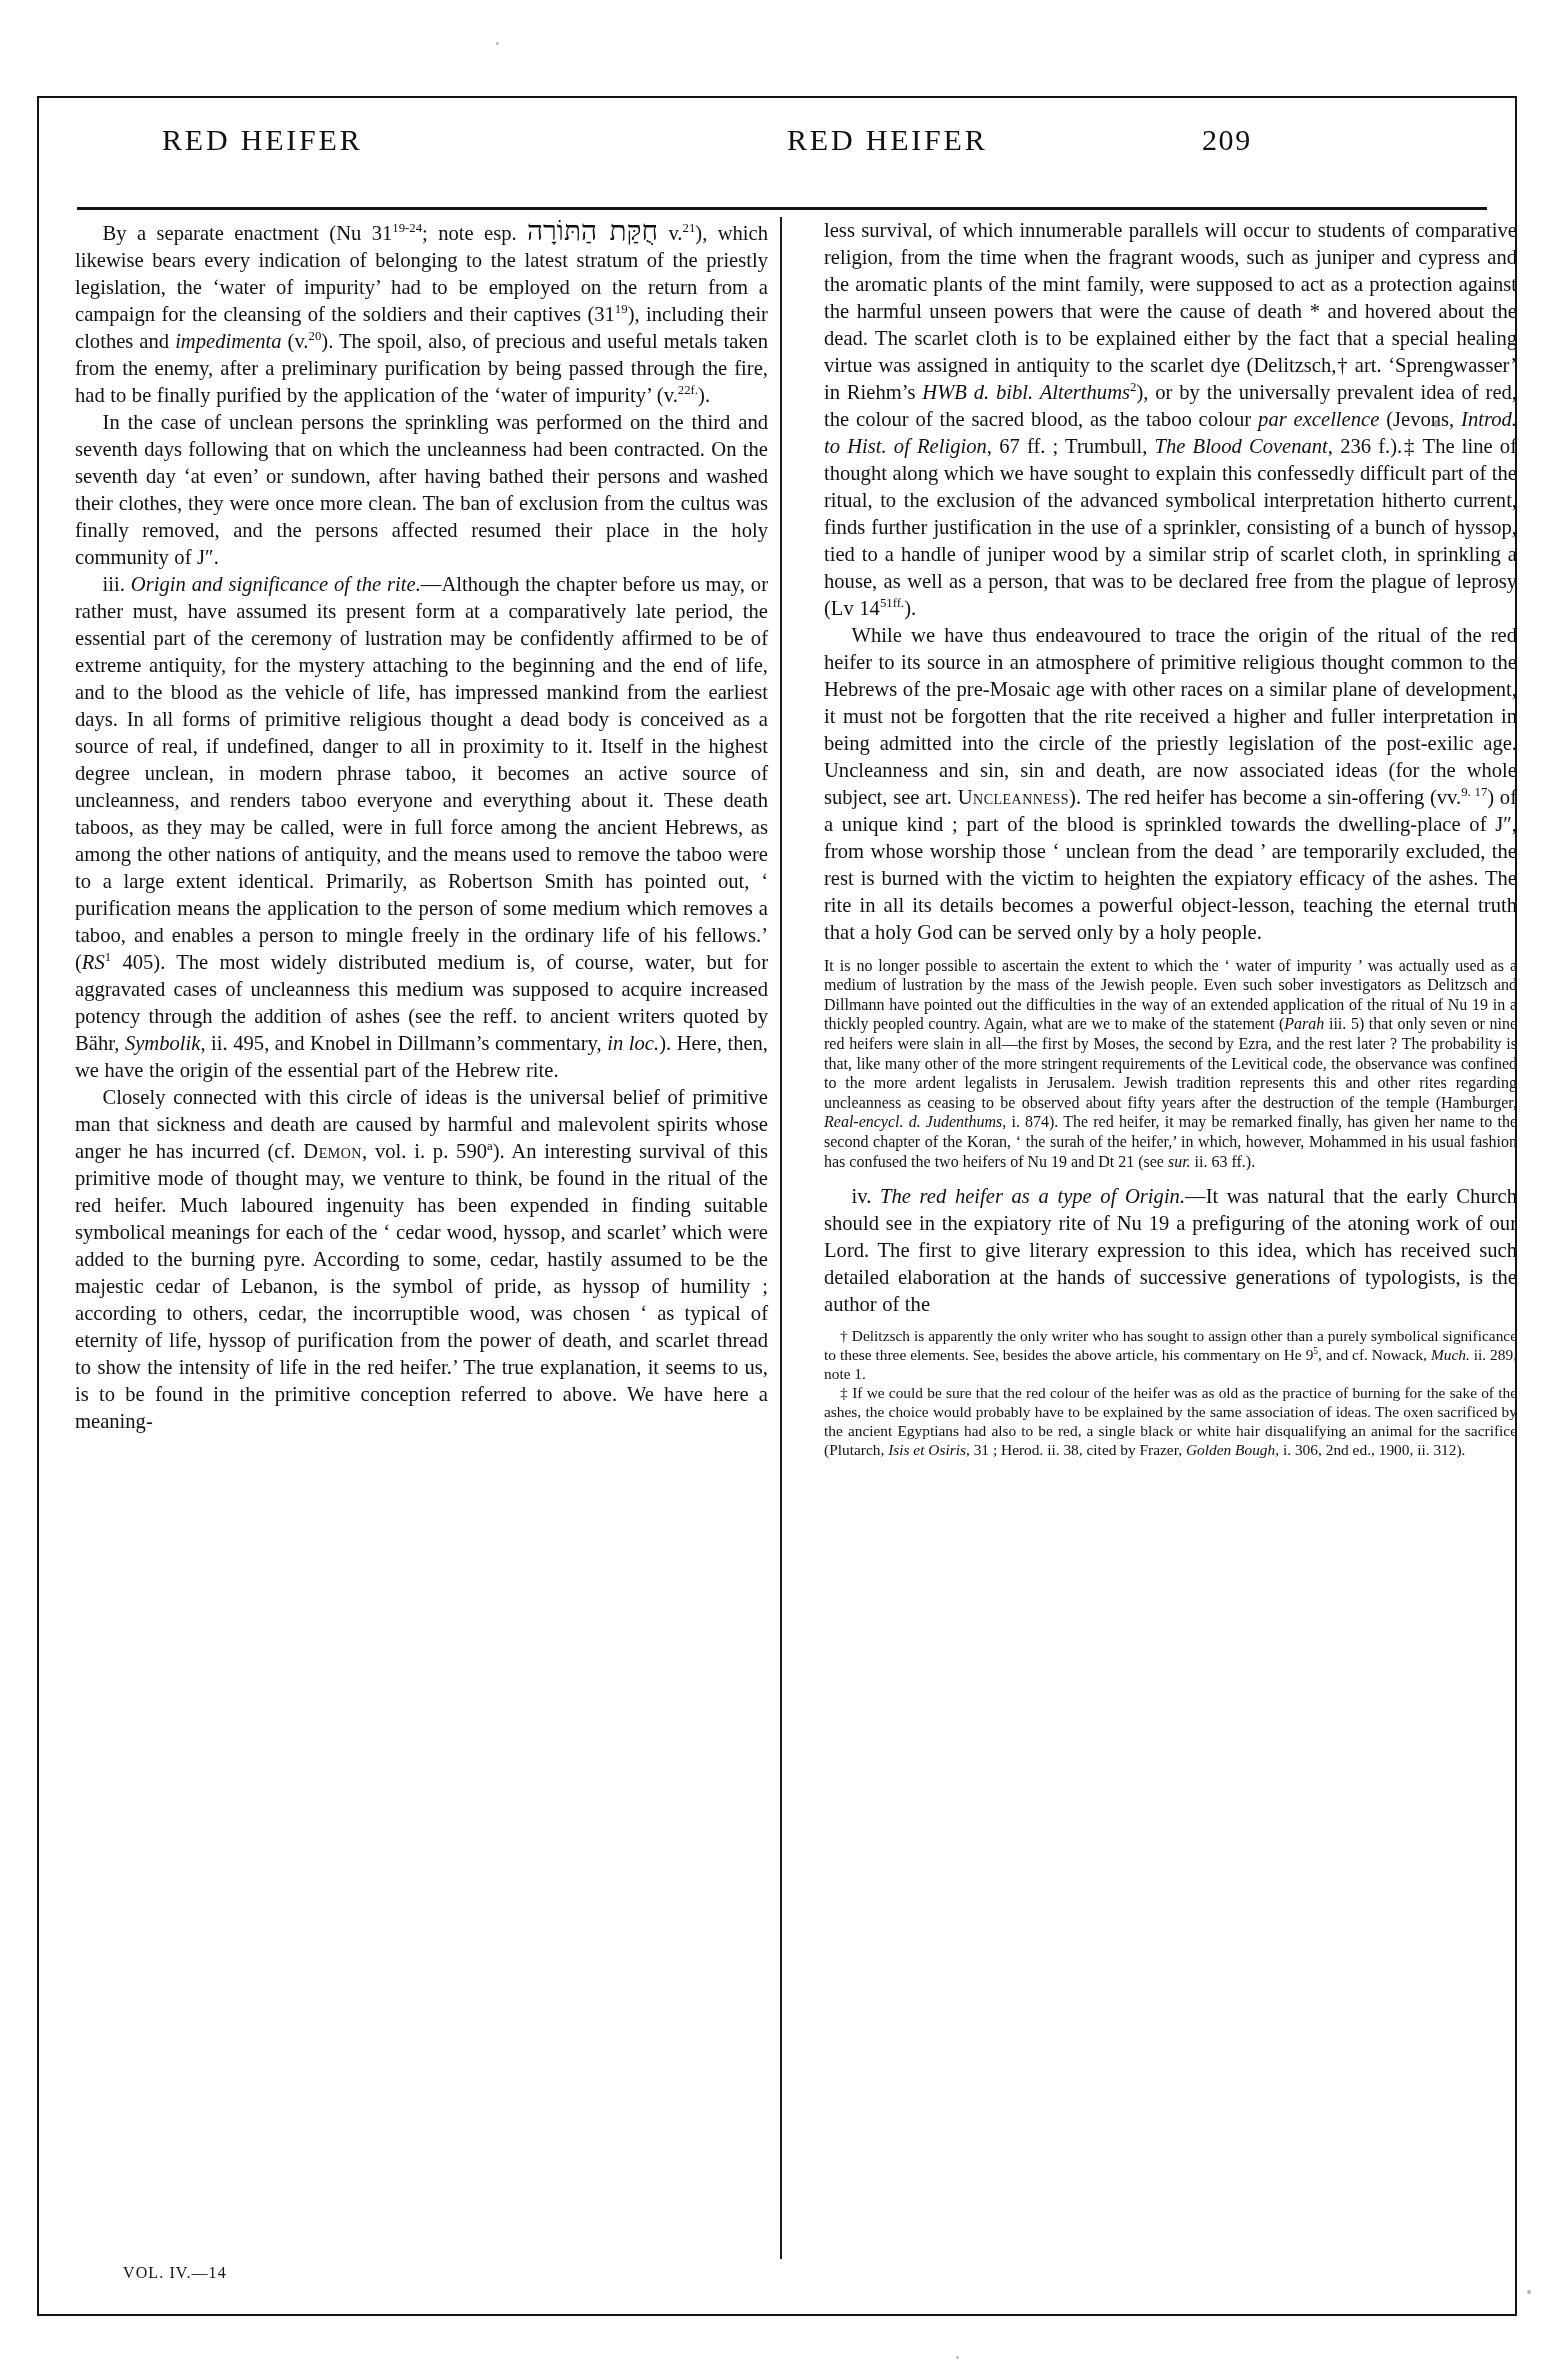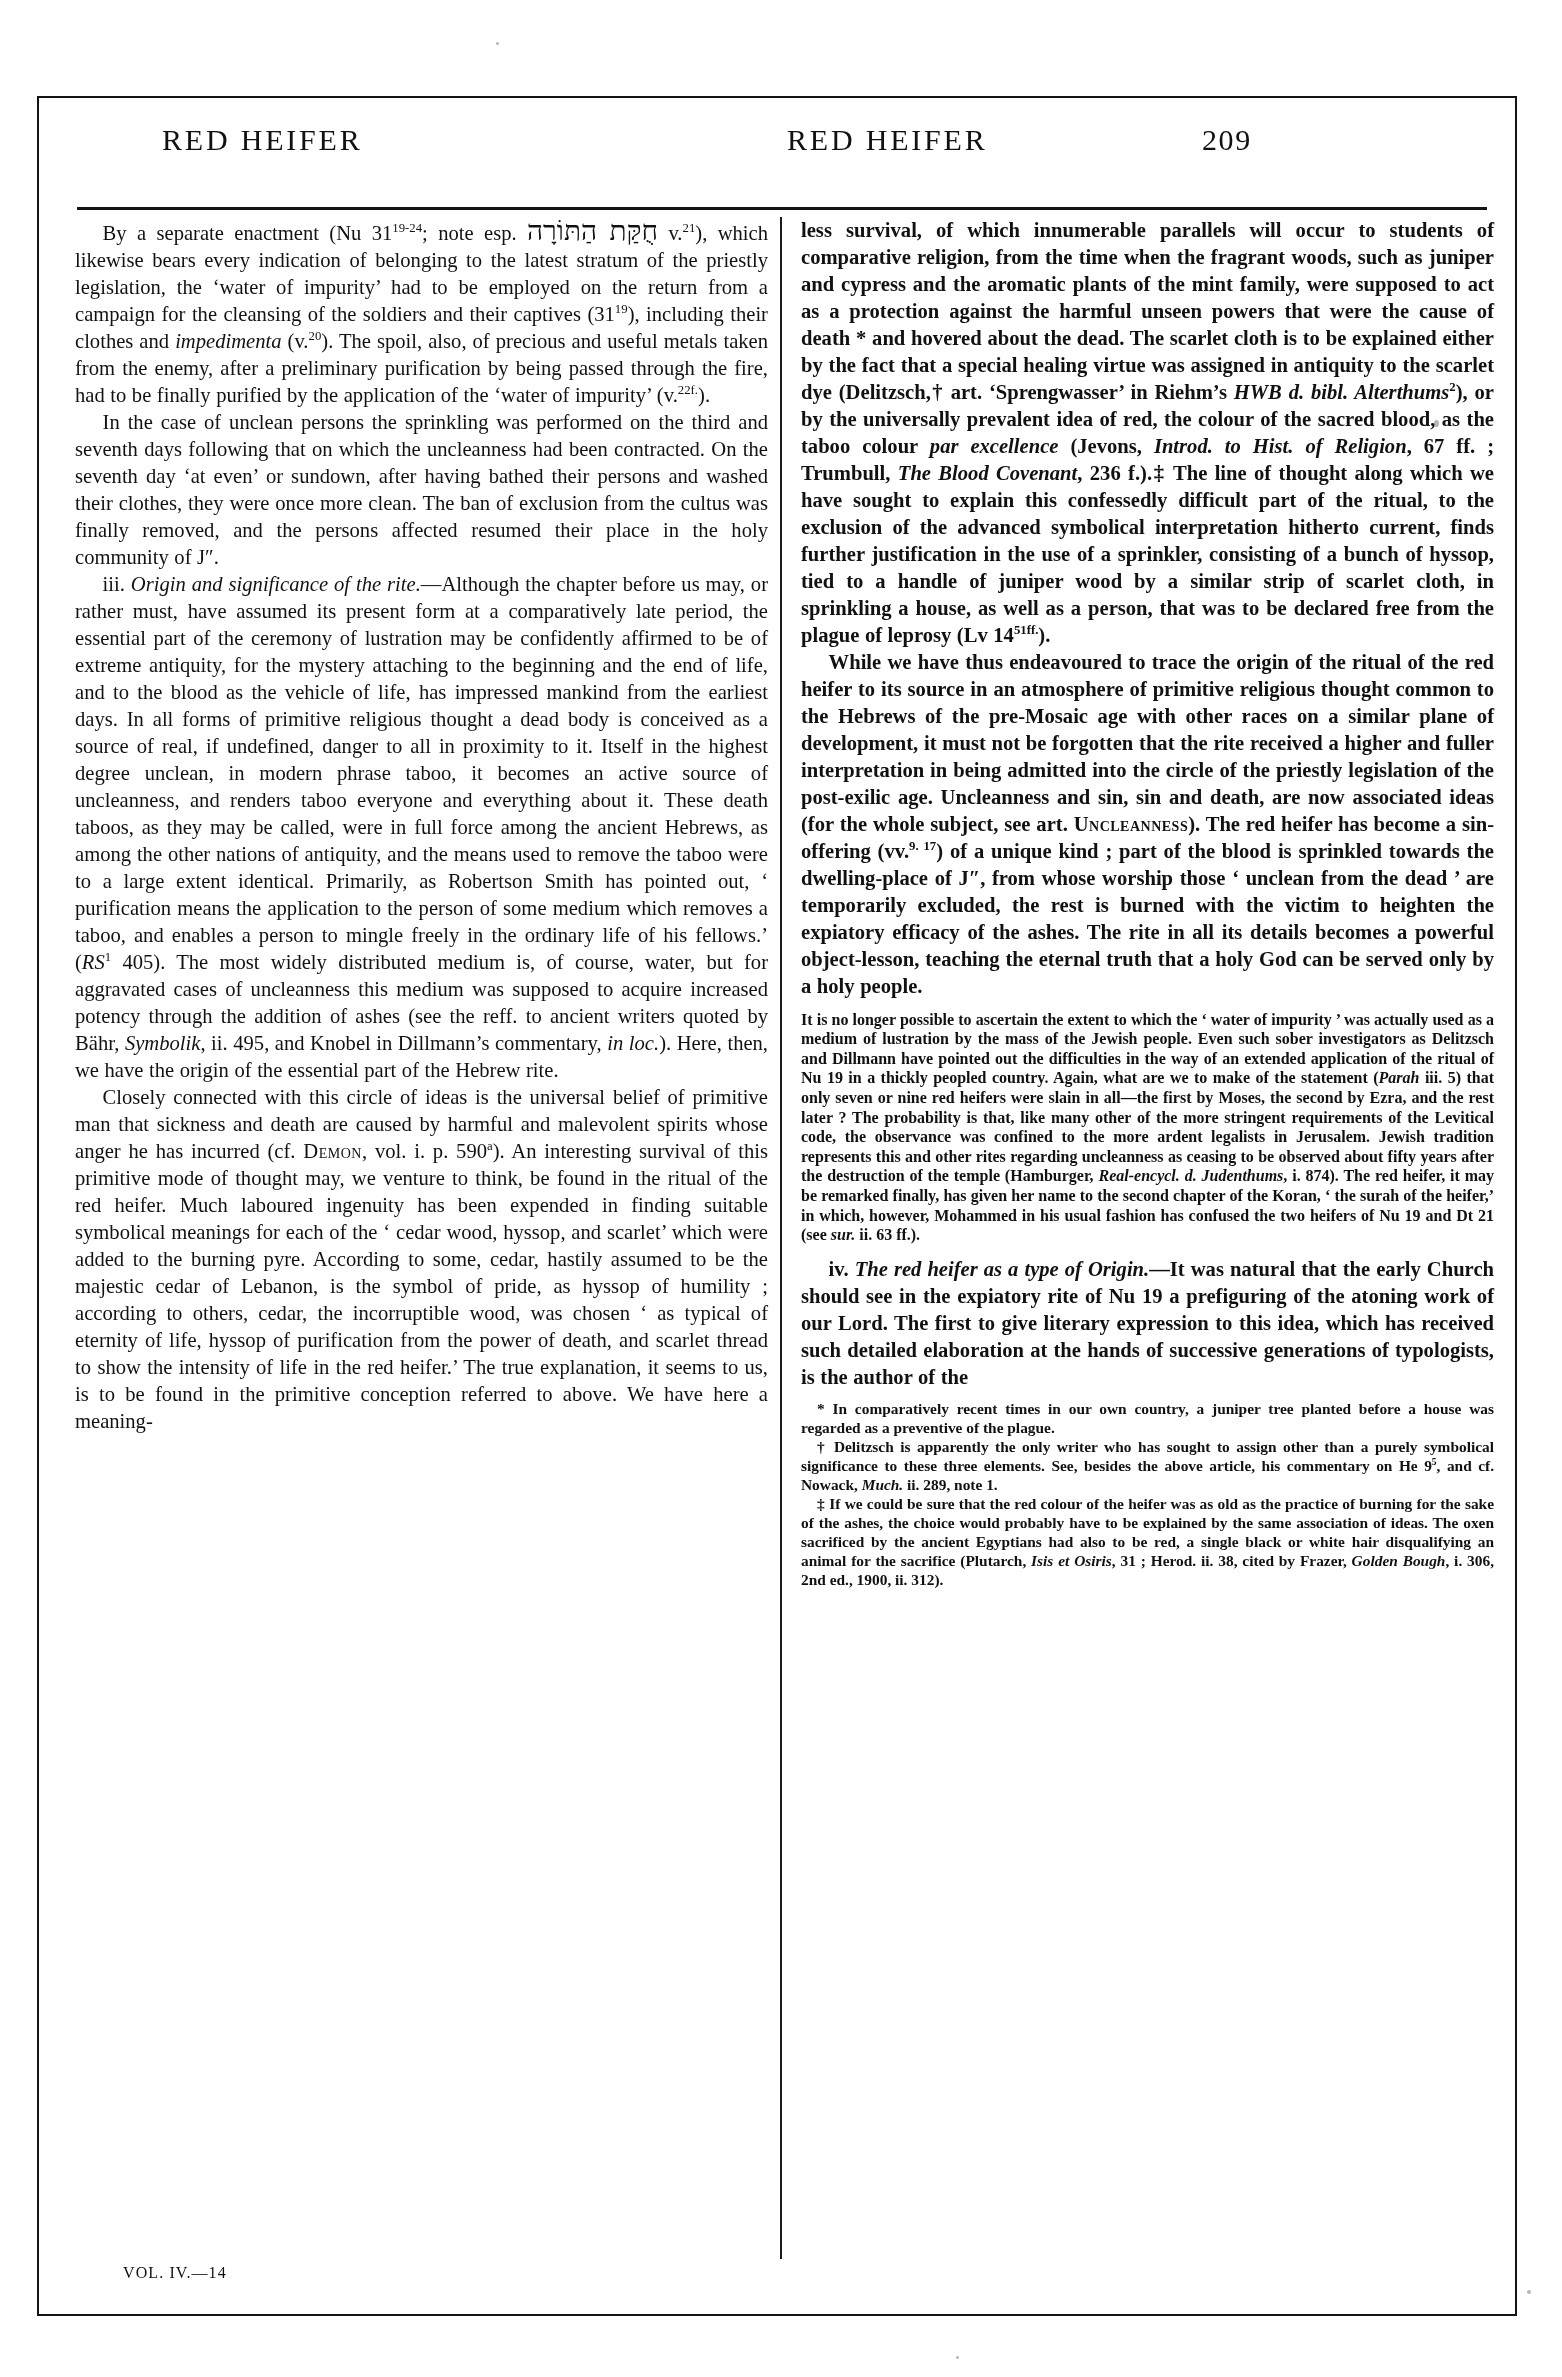--- a/index.html
+++ b/index.html
@@ -86,21 +86,21 @@
 
   
   .column {
     position: absolute;
     top: 217px;
     width: 693px;
     text-align: justify;
     text-justify: inter-word;
   }
   #col-left  { left: 75px;  }
-  #col-right { left: 801px; font-weight: bold; }
+  #col-right { left: 824px; }
 
   .body-text {
     font-size: 20.6px;
     line-height: 27px;
     text-align: justify;
     hyphens: manual;
     word-spacing: 0.4px;
   }
   .body-text p {
     margin: 0;
@@ -194,21 +194,20 @@
       <p class="noindent">less survival, of which innumerable parallels will occur to students of comparative religion, from the time when the fragrant woods, such as juniper and cypress and the aromatic plants of the mint family, were supposed to act as a protection against the harmful unseen powers that were the cause of death <span class="fnmark">*</span> and hovered about the dead. The scarlet cloth is to be explained either by the fact that a special healing virtue was assigned in antiquity to the scarlet dye (Delitzsch,<span class="fnmark">†</span> art. ‘Sprengwasser’ in Riehm’s <i>HWB d. bibl. Alterthums</i><sup>2</sup>), or by the universally prevalent idea of red, the colour of the sacred blood, as the taboo colour <i>par excellence</i> (Jevons, <i>Introd. to Hist. of Religion</i>, 67 ff. ; Trumbull, <i>The Blood Covenant</i>, 236 f.).<span class="fnmark">‡</span> The line of thought along which we have sought to explain this confessedly difficult part of the ritual, to the exclusion of the advanced symbolical interpretation hitherto current, finds further justification in the use of a sprinkler, consisting of a bunch of hyssop, tied to a handle of juniper wood by a similar strip of scarlet cloth, in sprinkling a house, as well as a person, that was to be declared free from the plague of leprosy (Lv 14<sup>51ff.</sup>).</p>
       <p>While we have thus endeavoured to trace the origin of the ritual of the red heifer to its source in an atmosphere of primitive religious thought common to the Hebrews of the pre-Mosaic age with other races on a similar plane of development, it must not be forgotten that the rite received a higher and fuller interpretation in being admitted into the circle of the priestly legislation of the post-exilic age. Uncleanness and sin, sin and death, are now associated ideas (for the whole subject, see art. <span class="sc">Uncleanness</span>). The red heifer has become a sin-offering (vv.<sup>9. 17</sup>) of a unique kind ; part of the blood is sprinkled towards the dwelling-place of J<span style="letter-spacing:0">″</span>, from whose worship those ‘ unclean from the dead ’ are temporarily excluded, the rest is burned with the victim to heighten the expiatory efficacy of the ashes. The rite in all its details becomes a powerful object-lesson, teaching the eternal truth that a holy God can be served only by a holy people.</p>
     </div>
   <div class="small-print" id="right-smallprint">
       <p class="noindent">It is no longer possible to ascertain the extent to which the ‘ water of impurity ’ was actually used as a medium of lustration by the mass of the Jewish people. Even such sober investigators as Delitzsch and Dillmann have pointed out the difficulties in the way of an extended application of the ritual of Nu 19 in a thickly peopled country. Again, what are we to make of the statement (<i>Parah</i> iii. 5) that only seven or nine red heifers were slain in all—the first by Moses, the second by Ezra, and the rest later ? The probability is that, like many other of the more stringent requirements of the Levitical code, the observance was confined to the more ardent legalists in Jerusalem. Jewish tradition represents this and other rites regarding uncleanness as ceasing to be observed about fifty years after the destruction of the temple (Hamburger, <i>Real-encycl. d. Judenthums</i>, i. 874). The red heifer, it may be remarked finally, has given her name to the second chapter of the Koran, ‘ the surah of the heifer,’ in which, however, Mohammed in his usual fashion has confused the two heifers of Nu 19 and Dt 21 (see <i>sur.</i> ii. 63 ff.).</p>
     </div>
   <div class="body-text" id="right-body-after" style="margin-top:11.3px;">
       <p>iv. <i>The red heifer as a type of Origin.</i>—It was natural that the early Church should see in the expiatory rite of Nu 19 a prefiguring of the atoning work of our Lord. The first to give literary expression to this idea, which has received such detailed elaboration at the hands of successive generations of typologists, is the author of the</p>
     </div>
   <div class="footnotes" id="right-footnotes">
-      <p class="noindent"><span class="fnmark">*</span> In comparatively recent times in our own country, a juniper tree planted before a house was regarded as a preventive of the plague.</p>
       <p class="noindent"><span class="fnmark">†</span> Delitzsch is apparently the only writer who has sought to assign other than a purely symbolical significance to these three elements. See, besides the above article, his commentary on He 9<sup>5</sup>, and cf. Nowack, <i>Much.</i> ii. 289, note 1.</p>
       <p class="noindent"><span class="fnmark">‡</span> If we could be sure that the red colour of the heifer was as old as the practice of burning for the sake of the ashes, the choice would probably have to be explained by the same association of ideas. The oxen sacrificed by the ancient Egyptians had also to be red, a single black or white hair disqualifying an animal for the sacrifice (Plutarch, <i>Isis et Osiris</i>, 31 ; Herod. ii. 38, cited by Frazer, <i>Golden Bough</i>, i. 306, 2nd ed., 1900, ii. 312).</p>
     </div>
 </div>
 
 <div id="vol-sig">VOL. IV.—14</div>
 
 <div class="speck" style="left:1434px; top:420px; width:4.9px; height:7.3px;"></div>
 <div class="speck" style="left:1527px; top:2290px; width:4px; height:4px;"></div>
 <div class="speck" style="left:496px; top:42px; width:3.2px; height:3.2px;"></div>

